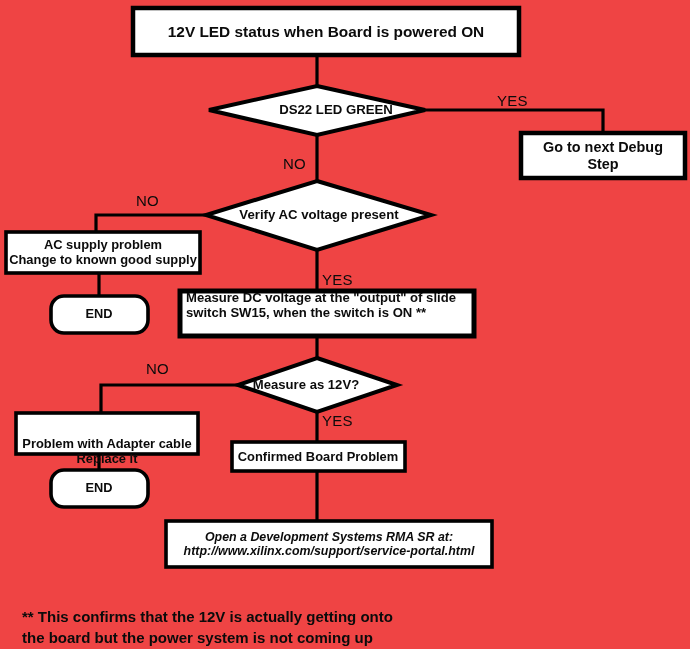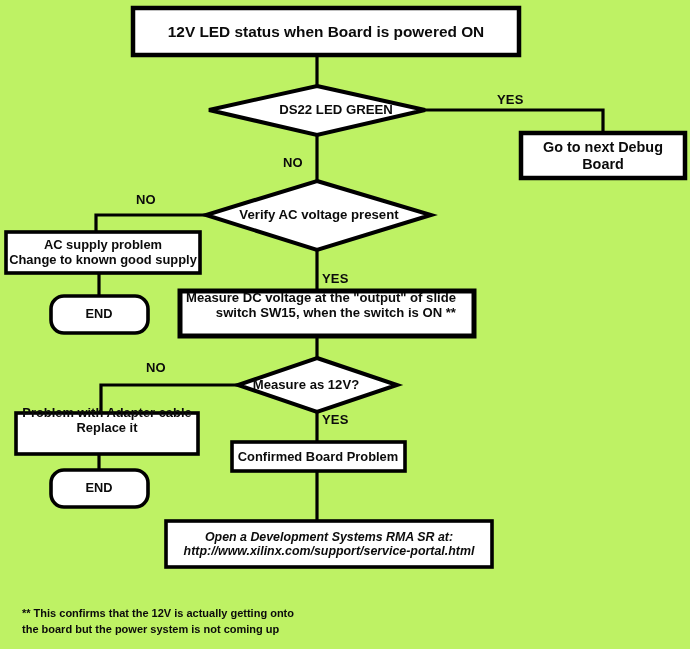--- a/index.html
+++ b/index.html
@@ -10,21 +10,21 @@
   body {
     width: 690px;
     height: 649px;
     font-family: "Liberation Sans", sans-serif;
     overflow: hidden;
   }
   #flowchart-root {
     position: relative;
     width: 690px;
     height: 649px;
-    background: #bef264;
+    background: #ef4444;
   }
   svg.chart-svg {
     position: absolute;
     left: 0;
     top: 0;
     width: 690px;
     height: 649px;
     display: block;
   }
   .shape-stroke {
@@ -47,44 +47,44 @@
     align-items: center;
     justify-content: center;
     text-align: center;
     box-sizing: border-box;
     pointer-events: none;
     white-space: pre-line;
   }
   .edge-label {
     position: absolute;
     color: #0b0b0b;
-    font-weight: bold;
-    font-size: 13px;
+    font-weight: normal;
+    font-size: 15px;
     font-family: "Liberation Sans", sans-serif;
     letter-spacing: 0.2px;
   }
   .footnote {
     position: absolute;
     color: #0b0b0b;
     font-weight: bold;
-    font-size: 11px;
+    font-size: 15px;
     line-height: 1.42;
     font-family: "Liberation Sans", sans-serif;
     white-space: pre-line;
   }
   .t-title      { left: 133px; top: 8px;   width: 386px; height: 47px;  font-size: 15.4px; }
   .t-d1         { left: 236px; top: 96px;  width: 200px; height: 28px;  font-size: 13.2px; }
   .t-next       { left: 521px; top: 134px; width: 164px; height: 44px;  font-size: 14.4px; }
   .t-d2         { left: 212px; top: 201px; width: 214px; height: 28px;  font-size: 13.2px; }
   .t-acsupply   { left: 7px;   top: 234px; width: 192px; height: 38px;  font-size: 12.9px; }
   .t-end1       { left: 51px;  top: 296px; width: 96px;  height: 36px;  font-size: 12.8px; }
   .t-measdc     { left: 186px; top: 294px; width: 284px; height: 22px;  font-size: 13.1px;
-                  justify-content: flex-start; text-align: right; }
+                  justify-content: flex-start; text-align: left; }
   .t-d3         { left: 220px; top: 372px; width: 172px; height: 26px;  font-size: 13.1px; }
-  .t-adapter    { left: 17px;  top: 407px; width: 180px; height: 27px;  font-size: 12.9px; }
+  .t-adapter    { left: 17px;  top: 438px; width: 180px; height: 27px;  font-size: 12.9px; }
   .t-end2       { left: 51px;  top: 470px; width: 96px;  height: 36px;  font-size: 12.8px; }
   .t-confirmed  { left: 232px; top: 444px; width: 172px; height: 26px;  font-size: 12.9px; text-align: right; }
   .t-rma        { left: 170px; top: 524px; width: 318px; height: 40px;  font-size: 12.4px; font-style: italic; }
   .l-yes1 { left: 497px; top: 92px;  }
   .l-no1  { left: 283px; top: 155px; }
   .l-no2  { left: 136px; top: 192px; }
   .l-yes2 { left: 322px; top: 271px; }
   .l-no3  { left: 146px; top: 360px; }
   .l-yes3 { left: 322px; top: 412px; }
   .fn     { left: 22px;  top: 606px; width: 430px; }
@@ -144,21 +144,21 @@
     <rect class="shape-stroke" x="232" y="442" width="173" height="29" stroke-width="3.6"></rect>
 
     <rect class="shape-stroke" x="166" y="521" width="326" height="46" stroke-width="3.6"></rect>
   </svg>
 
   <div class="node-text t-title">12V LED status when Board is powered ON</div>
 
   <div class="node-text t-d1">DS22 LED GREEN</div>
 
   <div class="node-text t-next">Go to next Debug
-Board</div>
+Step</div>
 
   <div class="node-text t-d2">Verify AC voltage present</div>
 
   <div class="node-text t-acsupply">AC supply problem
 Change to known good supply</div>
 
   <div class="node-text t-end1">END</div>
 
   <div class="node-text t-measdc">Measure DC voltage at the "output" of slide
 switch  SW15, when the switch is ON **</div>

